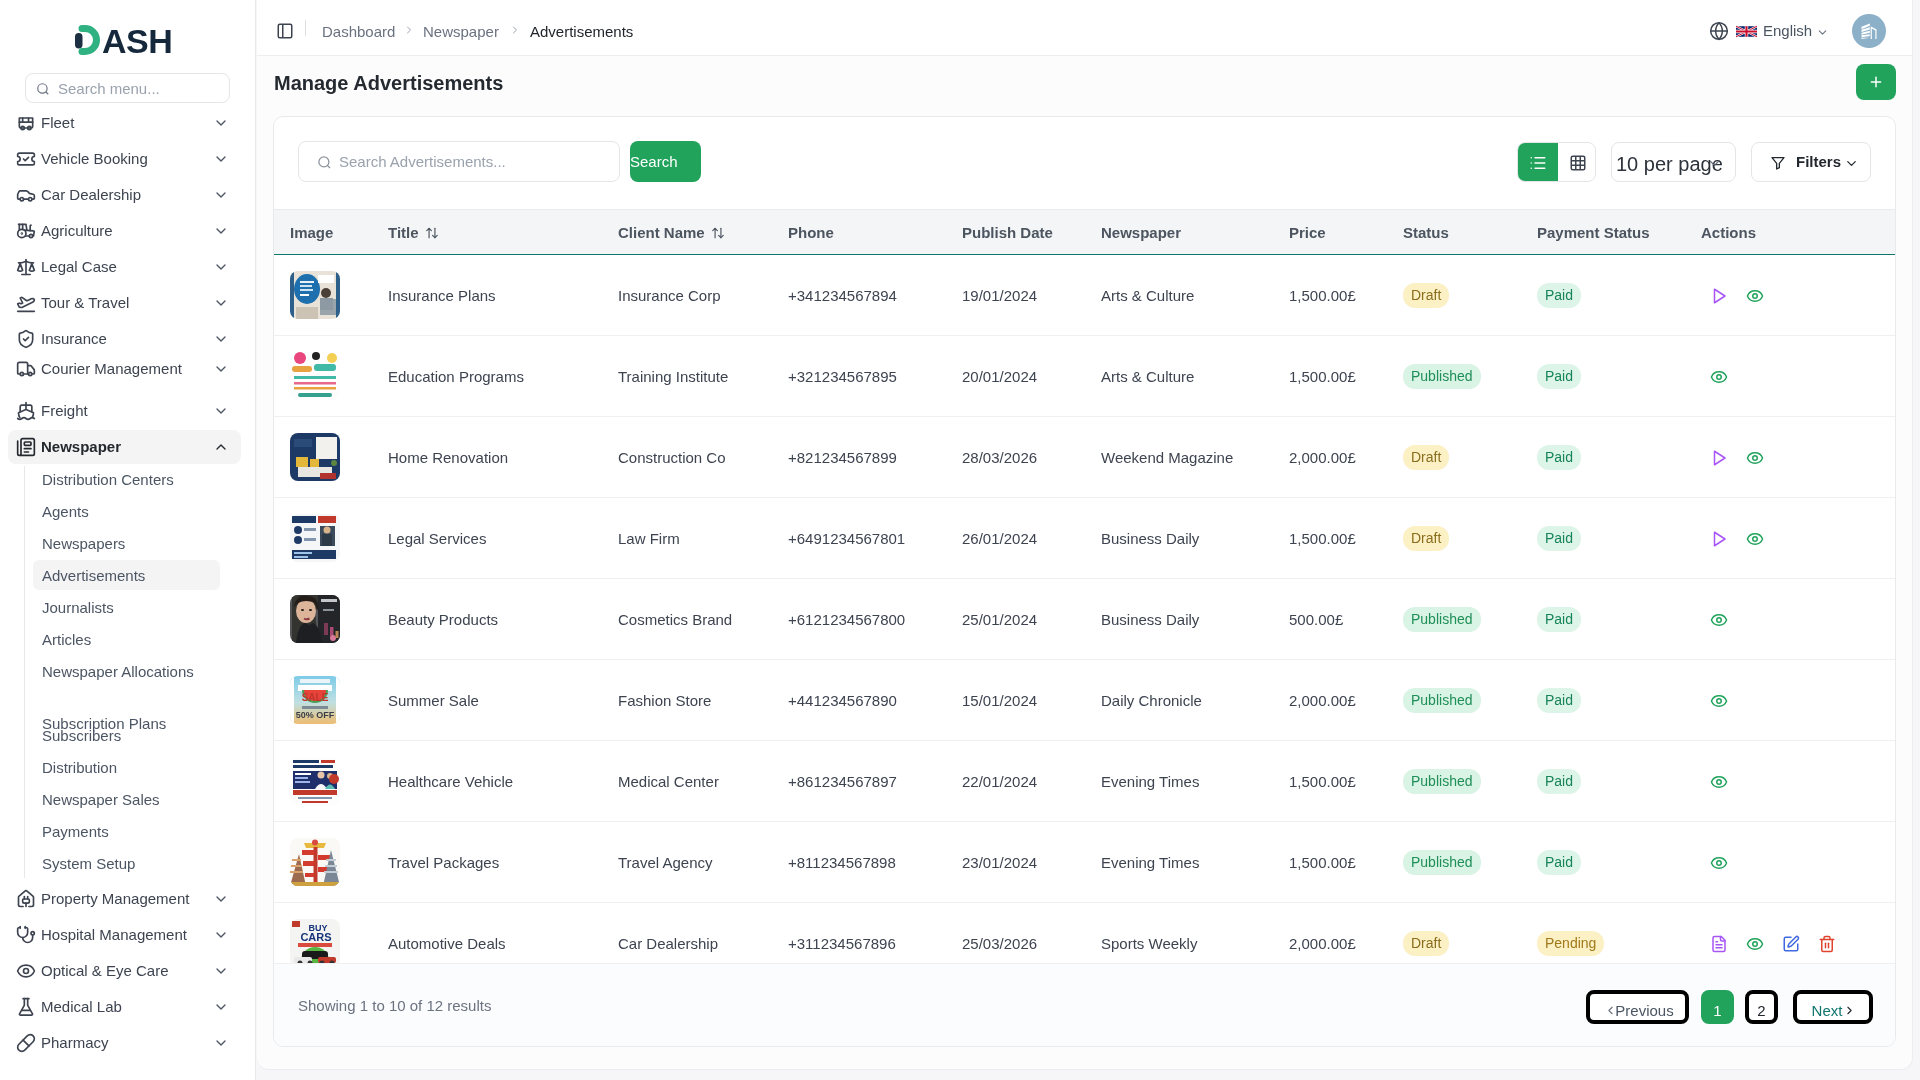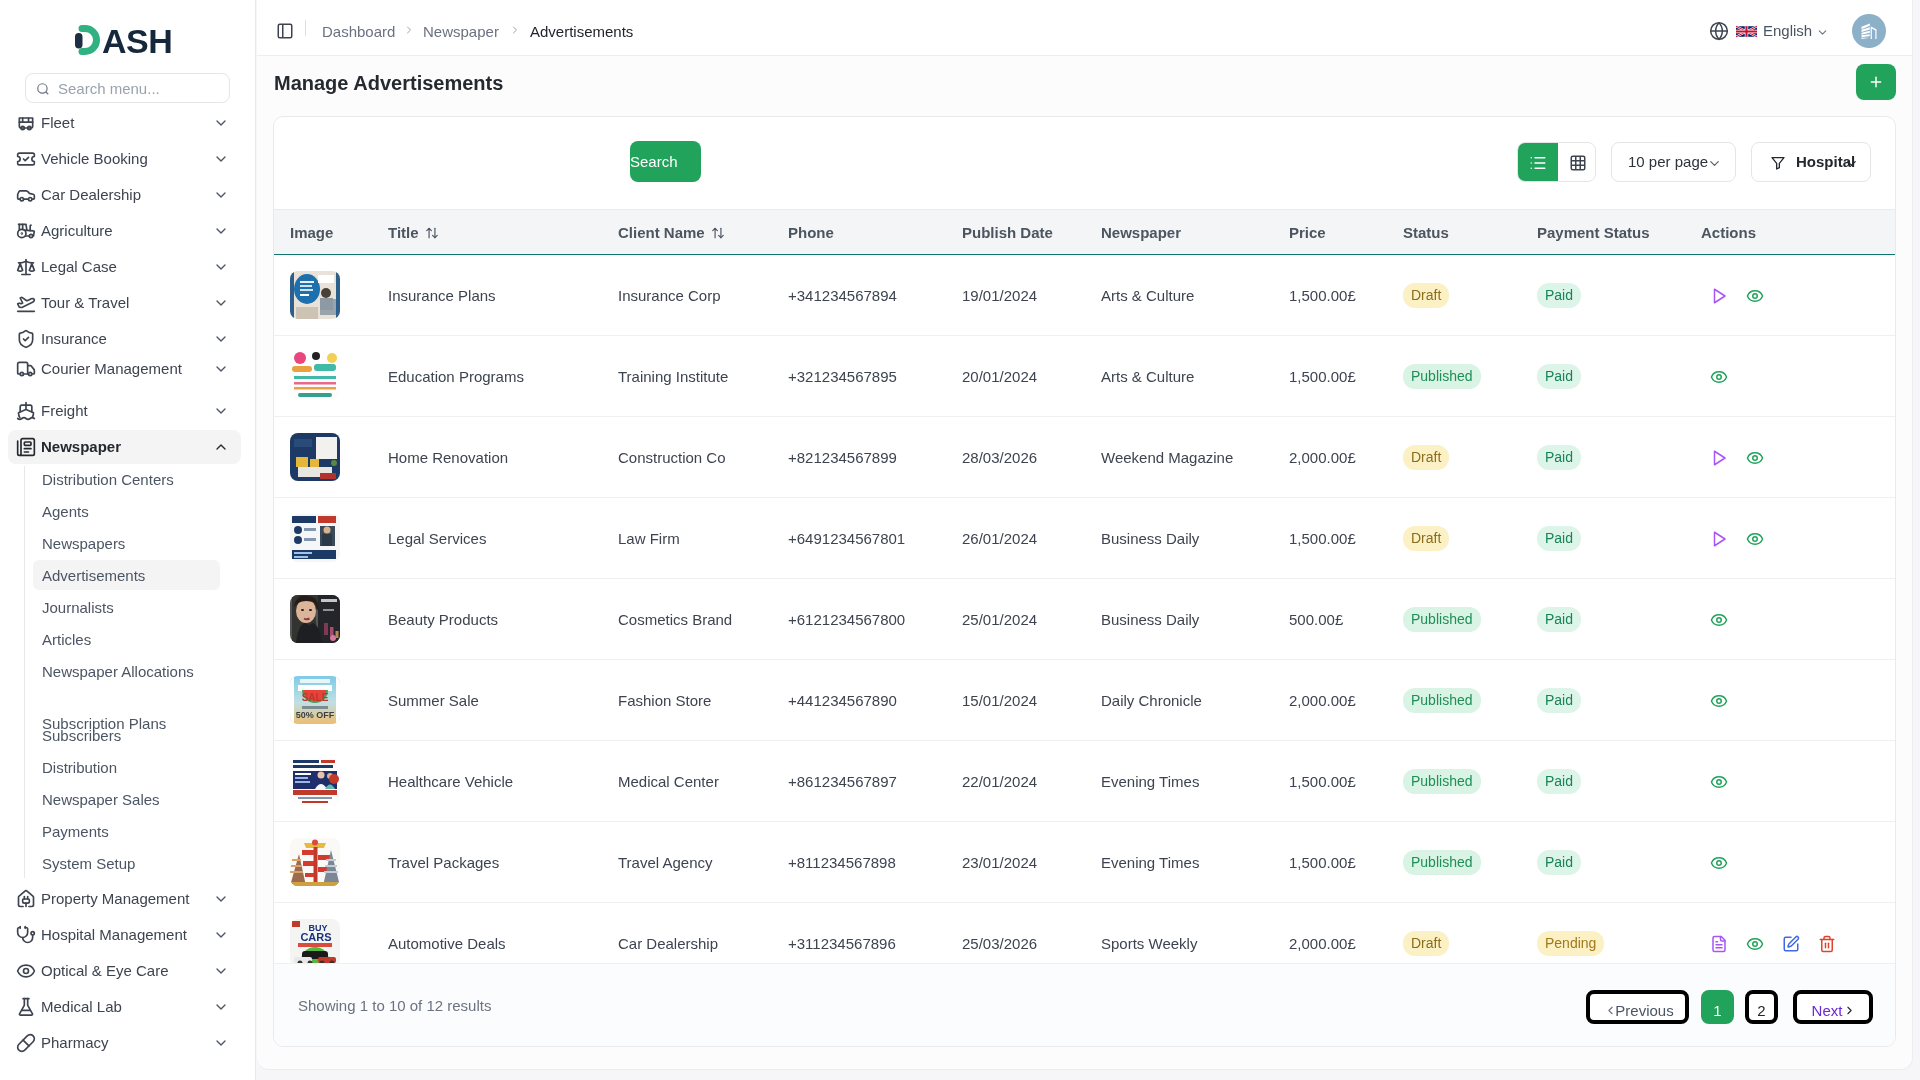--- a/index.html
+++ b/index.html
@@ -27,21 +27,21 @@
 .ptitle { position:absolute; left:17px; top:72px; font-size:20px; font-weight:bold; color:#252a31; }
 .addbtn { position:absolute; left:1599px; top:64px; width:40px; height:36px; background:#21a35c; border-radius:8px; color:#fff; }
 .card { position:absolute; left:16px; top:116px; width:1623px; height:931px; background:#fff; border:1px solid #e9eaec; border-radius:10px; overflow:hidden; }
 
 .tsearch { position:absolute; left:24px; top:24px; width:322px; height:41px; border:1px solid #e3e5e8; border-radius:8px; background:#fff; }
 .tsearch .ph { position:absolute; left:40px; top:11px; font-size:15px; color:#9aa2ad; }
 .searchbtn { position:absolute; left:356px; top:24px; width:71px; height:41px; background:#21a35c; border-radius:8px; color:#fff; font-size:15px; text-align:left; line-height:41px; }
 .vtoggle { position:absolute; left:1243px; top:25px; width:79px; height:40px; border:1px solid #e3e5e8; border-radius:8px; background:#fff; overflow:hidden; }
 .vtoggle .seg1 { position:absolute; left:0; top:0; width:40px; height:40px; background:#21a35c; }
 .perpage { position:absolute; left:1337px; top:25px; width:125px; height:40px; border:1px solid #e3e5e8; border-radius:8px; background:#fff; }
-.perpage .lb { position:absolute; left:16px; top:10px; font-size:15px; color:#2d333b; }
+.perpage .lb { position:absolute; left:4px; top:10px; font-size:20px; color:#2d333b; }
 .filters { position:absolute; left:1477px; top:25px; width:120px; height:40px; border:1px solid #e3e5e8; border-radius:8px; background:#fff; }
 .filters .lb { position:absolute; left:44px; top:10px; font-size:15px; color:#23282e; font-weight:bold;}
 table.grid { position:absolute; left:0; top:92px; width:1623px; border-collapse:collapse; table-layout:fixed; }
 table.grid th { background:#f3f5f6; border-top:1px solid #e9ebee; border-bottom:1px solid #0f766e; height:45px; font-size:15px; color:#4c5560; text-align:left; font-weight:bold; }
 table.grid td { border-bottom:1px solid #eef0f2; height:81px; font-size:15px; color:#3d4450; background:#fff; }
 th.c1,td.c1{width:114px; padding-left:16px;}
 th.c2,td.c2{width:230px;}
 th.c3,td.c3{width:170px;}
 th.c4,td.c4{width:174px;}
 th.c5,td.c5{width:139px;}
@@ -340,20 +340,27 @@
     </div>
   </div>
   <div class="ptitle">Manage Advertisements</div>
   <div class="addbtn">
       <svg style="position:absolute;left:12px;top:10px" width="16" height="16" viewBox="0 0 24 24" fill="none" stroke="#fff" stroke-width="2.2" stroke-linecap="round">
         <path d="M5 12h14"></path>
         <path d="M12 5v14"></path>
       </svg>
     </div>
   <div class="card">
+    <div class="tsearch">
+      <svg style="position:absolute;left:18px;top:13px" width="15" height="15" viewBox="0 0 24 24" fill="none" stroke="#8b929c" stroke-width="2">
+          <circle cx="11" cy="11" r="8"></circle>
+          <path d="m21 21-4.3-4.3"></path>
+        </svg>
+      <span class="ph">Search Advertisements...</span>
+    </div>
     <div class="searchbtn">Search</div>
     <div class="vtoggle">
       <div class="seg1"></div>
       <svg style="position:absolute;left:11px;top:11px" width="18" height="18" viewBox="0 0 24 24" fill="none" stroke="#fff" stroke-width="2" stroke-linecap="round">
           <path d="M3 5h.01"></path>
           <path d="M8 5h13"></path>
           <path d="M3 12h.01"></path>
           <path d="M8 12h13"></path>
           <path d="M3 19h.01"></path>
           <path d="M8 19h13"></path>
@@ -369,21 +376,21 @@
     <div class="perpage">
         <span class="lb">10 per page</span>
       <svg style="position:absolute;left:95px;top:13px" width="15" height="15" viewBox="0 0 24 24" fill="none" stroke="#5b6470" stroke-width="2" stroke-linecap="round" stroke-linejoin="round">
           <path d="m6 9 6 6 6-6"></path>
         </svg>
     </div>
     <div class="filters">
       <svg style="position:absolute;left:18px;top:12px" width="16" height="16" viewBox="0 0 24 24" fill="none" stroke="#23282e" stroke-width="2" stroke-linejoin="round">
           <path d="M3 4h18l-7 8.5V19l-4 2v-8.5Z"></path>
         </svg>
-      <span class="lb">Hospital</span>
+      <span class="lb">Filters</span>
       <svg style="position:absolute;left:92px;top:13px" width="15" height="15" viewBox="0 0 24 24" fill="none" stroke="#23282e" stroke-width="2" stroke-linecap="round" stroke-linejoin="round">
           <path d="m6 9 6 6 6-6"></path>
         </svg>
     </div>
     <table class="grid" id="tbl">
         <tbody>
           <tr>
             <th class="c1">Image</th>
             <th class="c2">Title<svg style="vertical-align:-2px;margin-left:6px" width="14" height="14" viewBox="0 0 24 24" fill="none" stroke="#4c5560" stroke-width="2" stroke-linecap="round" stroke-linejoin="round">
                 <path d="m21 16-4 4-4-4"></path>
@@ -713,20 +720,20 @@
       <span class="info">Showing 1 to 10 of 12 results</span>
       <div class="pgbtn" style="left:1312px;width:103px;">
         <svg style="position:absolute;left:14px;top:10px" width="13" height="13" viewBox="0 0 24 24" fill="none" stroke="#6b7280" stroke-width="2" stroke-linecap="round" stroke-linejoin="round">
             <path d="m15 18-6-6 6-6"></path>
           </svg>
         <span style="line-height:34px;margin-left:14px;">Previous</span>
       </div>
       <div class="pgbtn green" style="left:1427px;width:33px;line-height:34px;">1</div>
       <div class="pgbtn" style="left:1471px;width:33px;line-height:34px;color:#23282e;">2</div>
       <div class="pgbtn" style="left:1519px;width:80px;">
-        <span style="line-height:34px;margin-right:12px;color:#6d28d9;">Next</span>
+        <span style="line-height:34px;margin-right:12px;color:#0f766e;">Next</span>
         <svg style="position:absolute;right:13px;top:10px" width="13" height="13" viewBox="0 0 24 24" fill="none" stroke="#23282e" stroke-width="2" stroke-linecap="round" stroke-linejoin="round">
             <path d="m9 18 6-6-6-6"></path>
           </svg>
       </div>
     </div>
   </div>
 </div>
 
 </body></html>

